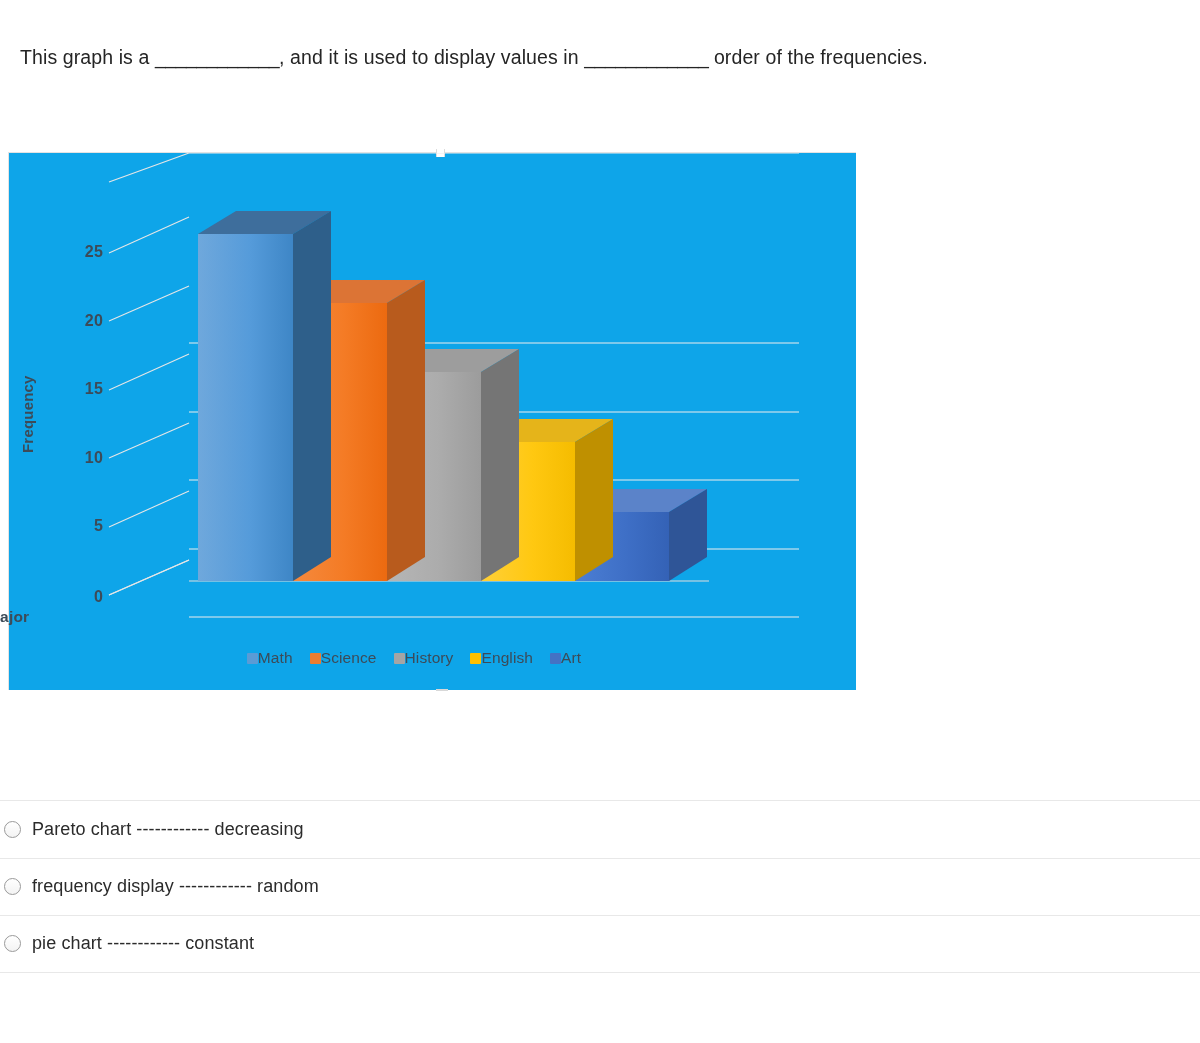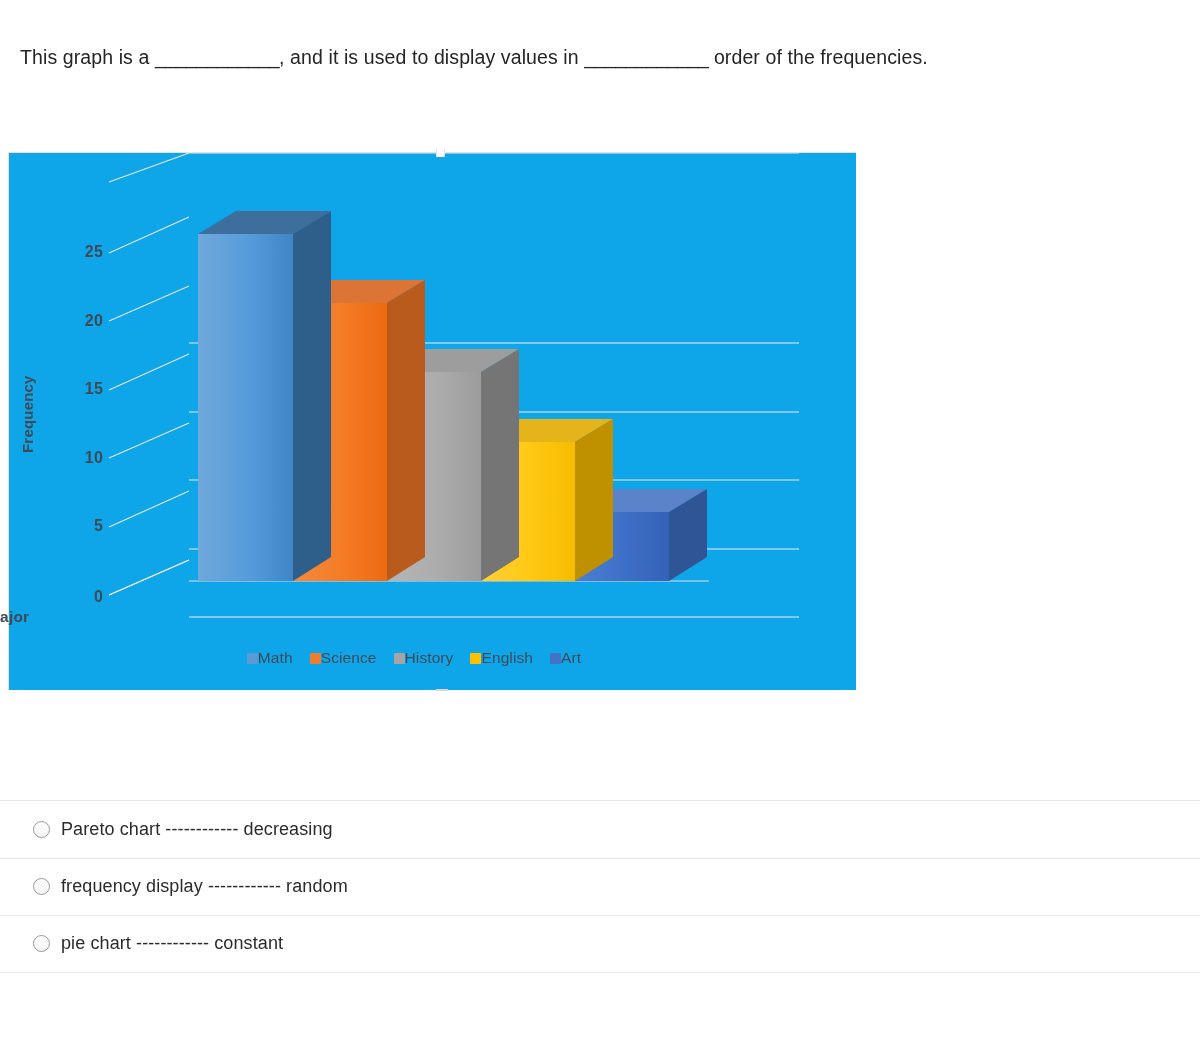--- a/index.html
+++ b/index.html
@@ -112,21 +112,21 @@
   .options {
     position:absolute;
     left:0; top:800px;
     width:1200px;
   }
   .option-row {
     height:57.5px;
     display:flex;
     align-items:center;
     border-top:1px solid #e8e8e8;
-    padding-left:33px;
+    padding-left:4px;
   }
   .option-row:last-child { border-bottom:1px solid #e8e8e8; }
   .radio {
     width:17px; height:17px;
     border-radius:50%;
     border:1px solid #9a9a9a;
     background:linear-gradient(#ffffff,#f3f3f3);
     flex:0 0 auto;
     margin-right:11px;
   }

